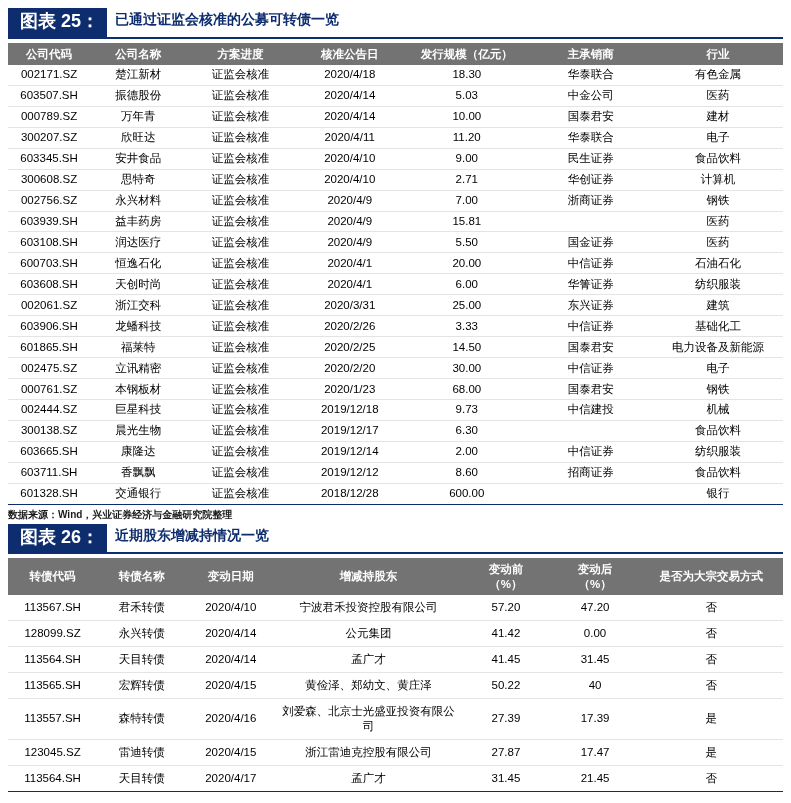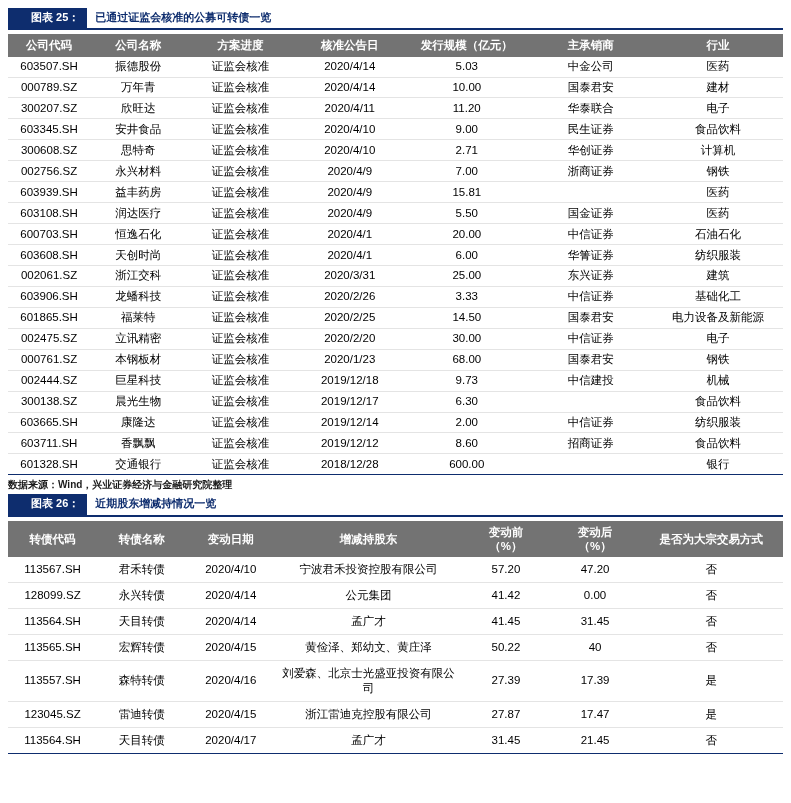--- a/index.html
+++ b/index.html
@@ -23,29 +23,29 @@
   
   .fig-title {
     display: flex;
     align-items: stretch;
     border-bottom: 2px solid #0e2d6e;
     margin-bottom: 4px;
   }
   .fig-title .tag {
     background: #0e2d6e;
     color: #ffffff;
-    font-size: 11px;
+    font-size: 18px;
     font-weight: bold;
-    padding: 3px 8px 4px 23px;
+    padding: 3px 8px 4px 12px;
     white-space: nowrap;
     line-height: 1.2;
   }
   .fig-title .txt {
     color: #0e2d6e;
-    font-size: 11px;
+    font-size: 14px;
     font-weight: bold;
     padding: 3px 0 4px 8px;
     line-height: 1.2;
     flex: 1;
   }
 
   
   table {
     width: 100%;
     border-collapse: collapse;
@@ -125,20 +125,29 @@
         <th>公司代码</th>
         <th>公司名称</th>
         <th>方案进度</th>
         <th>核准公告日</th>
         <th>发行规模（亿元）</th>
         <th>主承销商</th>
         <th>行业</th>
       </tr>
     </thead>
     <tbody>
+      <tr>
+        <td>002171.SZ</td>
+        <td>楚江新材</td>
+        <td>证监会核准</td>
+        <td>2020/4/18</td>
+        <td>18.30</td>
+        <td>华泰联合</td>
+        <td>有色金属</td>
+      </tr>
       <tr>
         <td>603507.SH</td>
         <td>振德股份</td>
         <td>证监会核准</td>
         <td>2020/4/14</td>
         <td>5.03</td>
         <td>中金公司</td>
         <td>医药</td>
       </tr>
       <tr>

